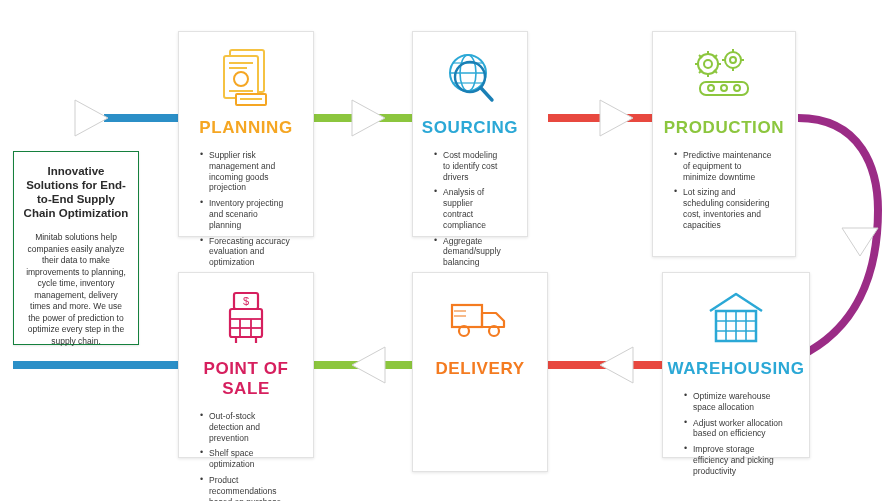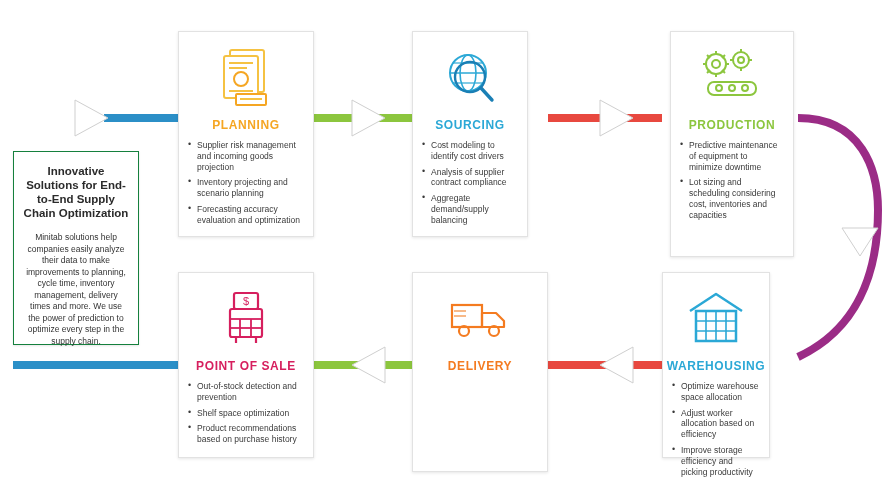--- a/index.html
+++ b/index.html
@@ -66,28 +66,28 @@
   }
   .card .icon-wrap {
     height: 78px;
     display: flex;
     align-items: center;
     justify-content: center;
     padding-top: 6px;
   }
   .card .stage-title {
     text-align: center;
-    font-size: 12px;
+    font-size: 17px;
     font-weight: bold;
     letter-spacing: 0.6px;
     margin-top: 2px;
     margin-bottom: 8px;
   }
   .card ul {
-    margin: 0;
+    margin: 12px;
     padding: 0 10px 0 18px;
     list-style: none;
   }
   .card ul li {
     position: relative;
     font-size: 8.5px;
     line-height: 10.8px;
     color: #3a3a3a;
     margin-bottom: 5px;
   }
@@ -96,24 +96,24 @@
     position: absolute;
     left: -9px;
     top: -1px;
     font-size: 9px;
     color: #3a3a3a;
   }
 
   
   #card-planning     { left: 178px; top: 31px;  width: 136px; height: 206px; }
   #card-sourcing     { left: 412px; top: 31px;  width: 116px; height: 206px; }
-  #card-production   { left: 670px; top: 31px;  width: 124px; height: 226px; }
+  #card-production   { left: 652px; top: 31px;  width: 144px; height: 226px; }
   #card-pos          { left: 178px; top: 272px; width: 136px; height: 186px; }
   #card-delivery     { left: 412px; top: 272px; width: 136px; height: 200px; }
-  #card-warehousing  { left: 662px; top: 272px; width: 108px; height: 186px; }
+  #card-warehousing  { left: 662px; top: 272px; width: 148px; height: 186px; }
 
   .t-planning    { color: #f5a623; }
   .t-sourcing    { color: #2ba8d6; }
   .t-production  { color: #8cc63e; }
   .t-pos         { color: #d61f5e; }
   .t-delivery    { color: #f47b20; }
   .t-warehousing { color: #2ba8d6; }
 </style>
 </head>
 <body>

